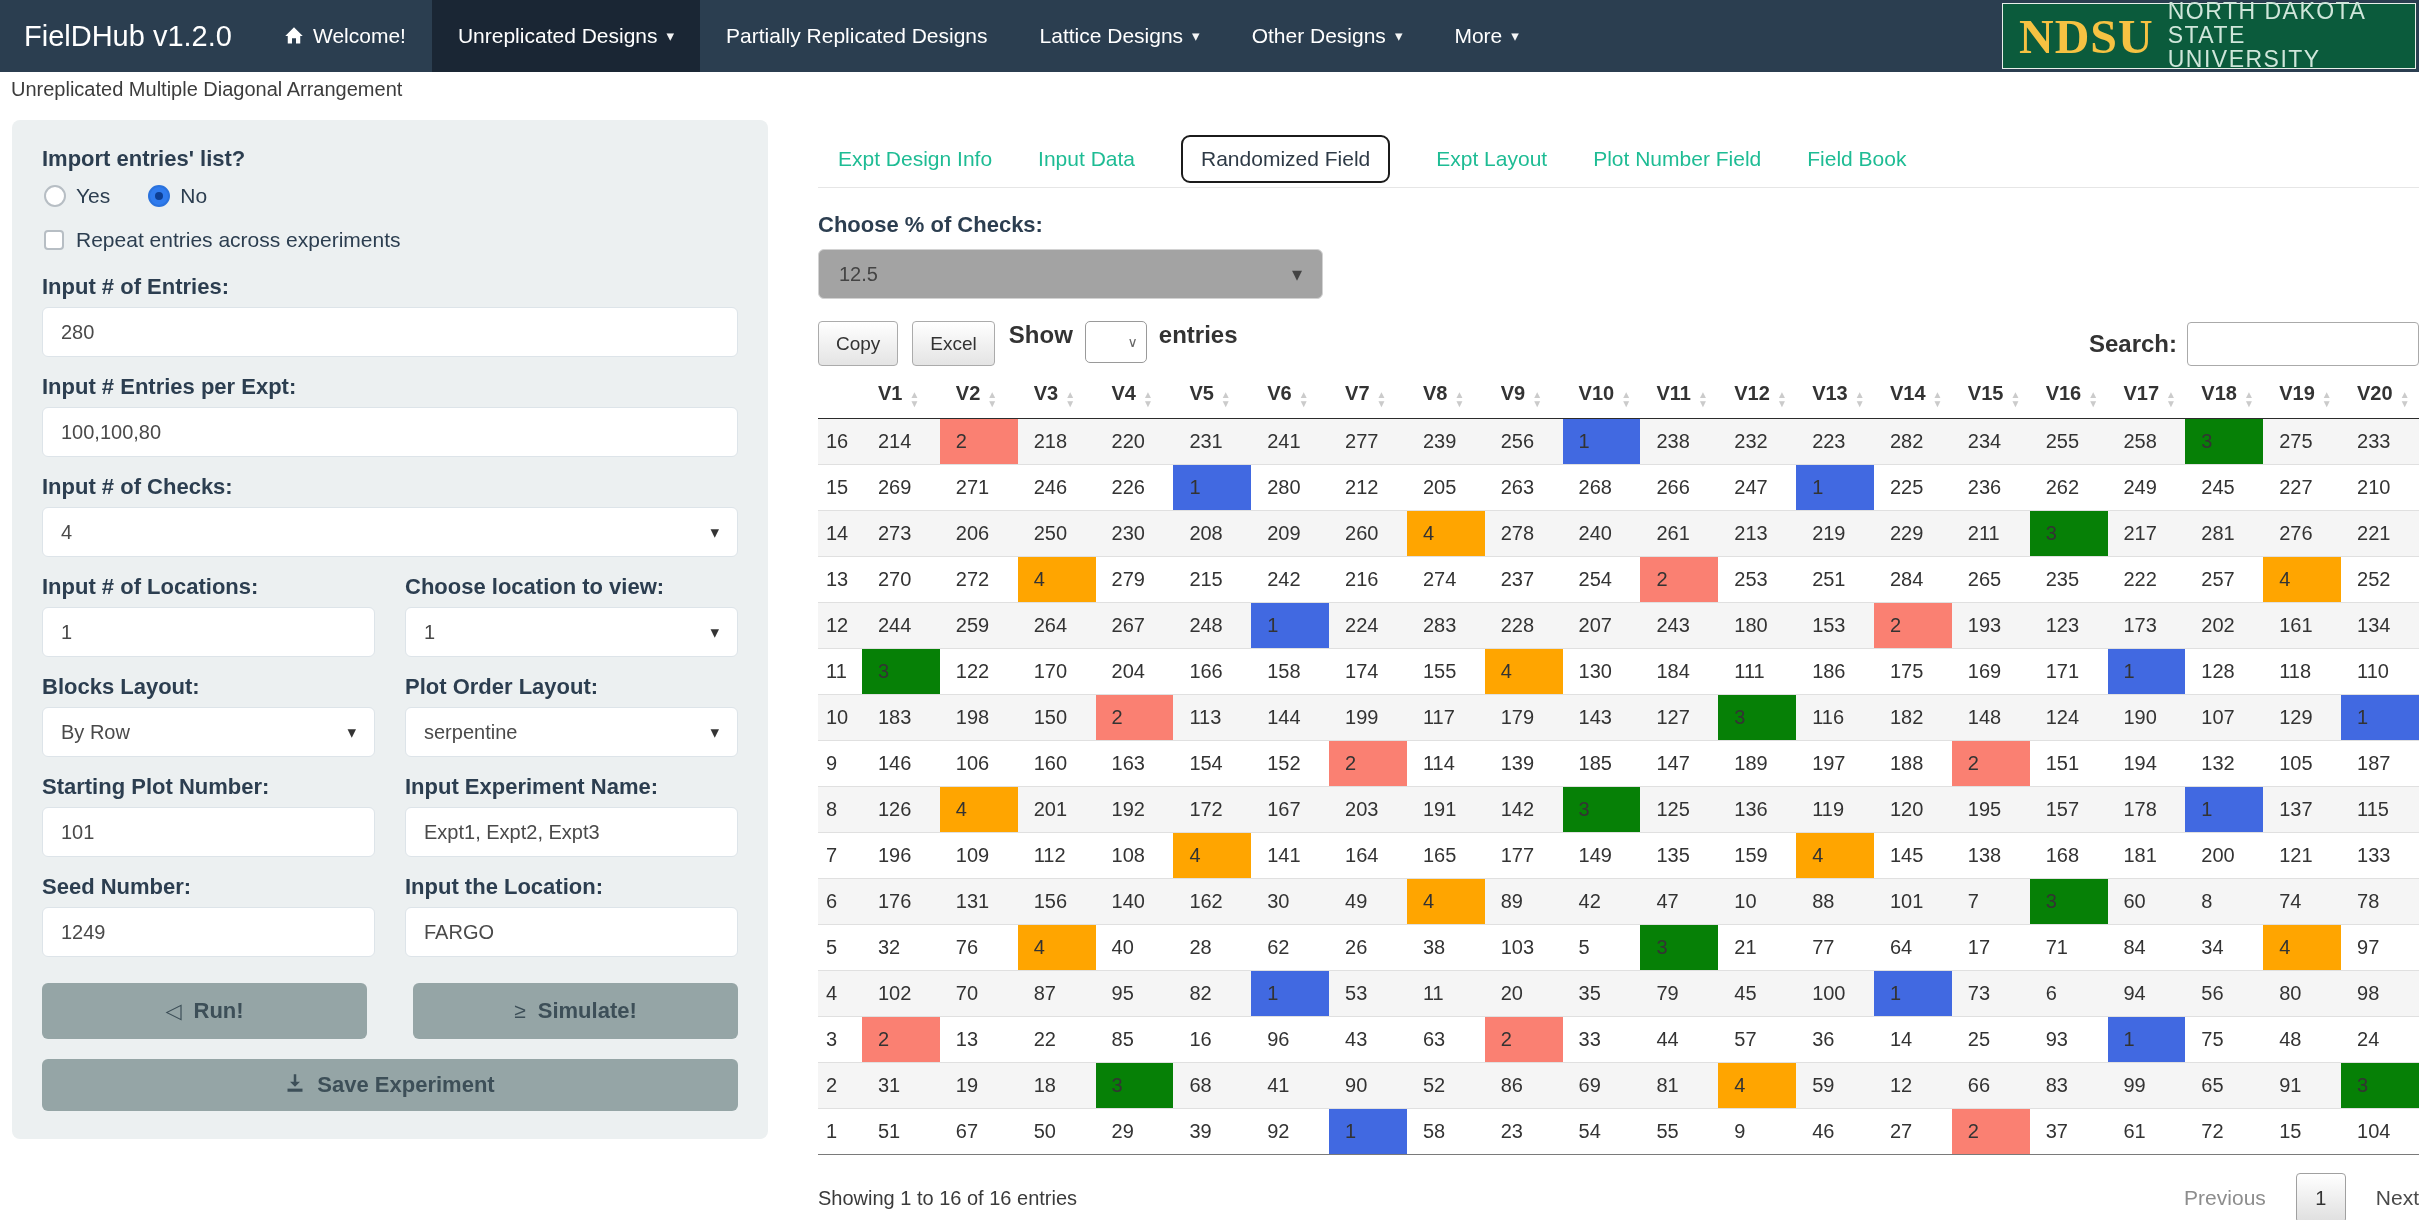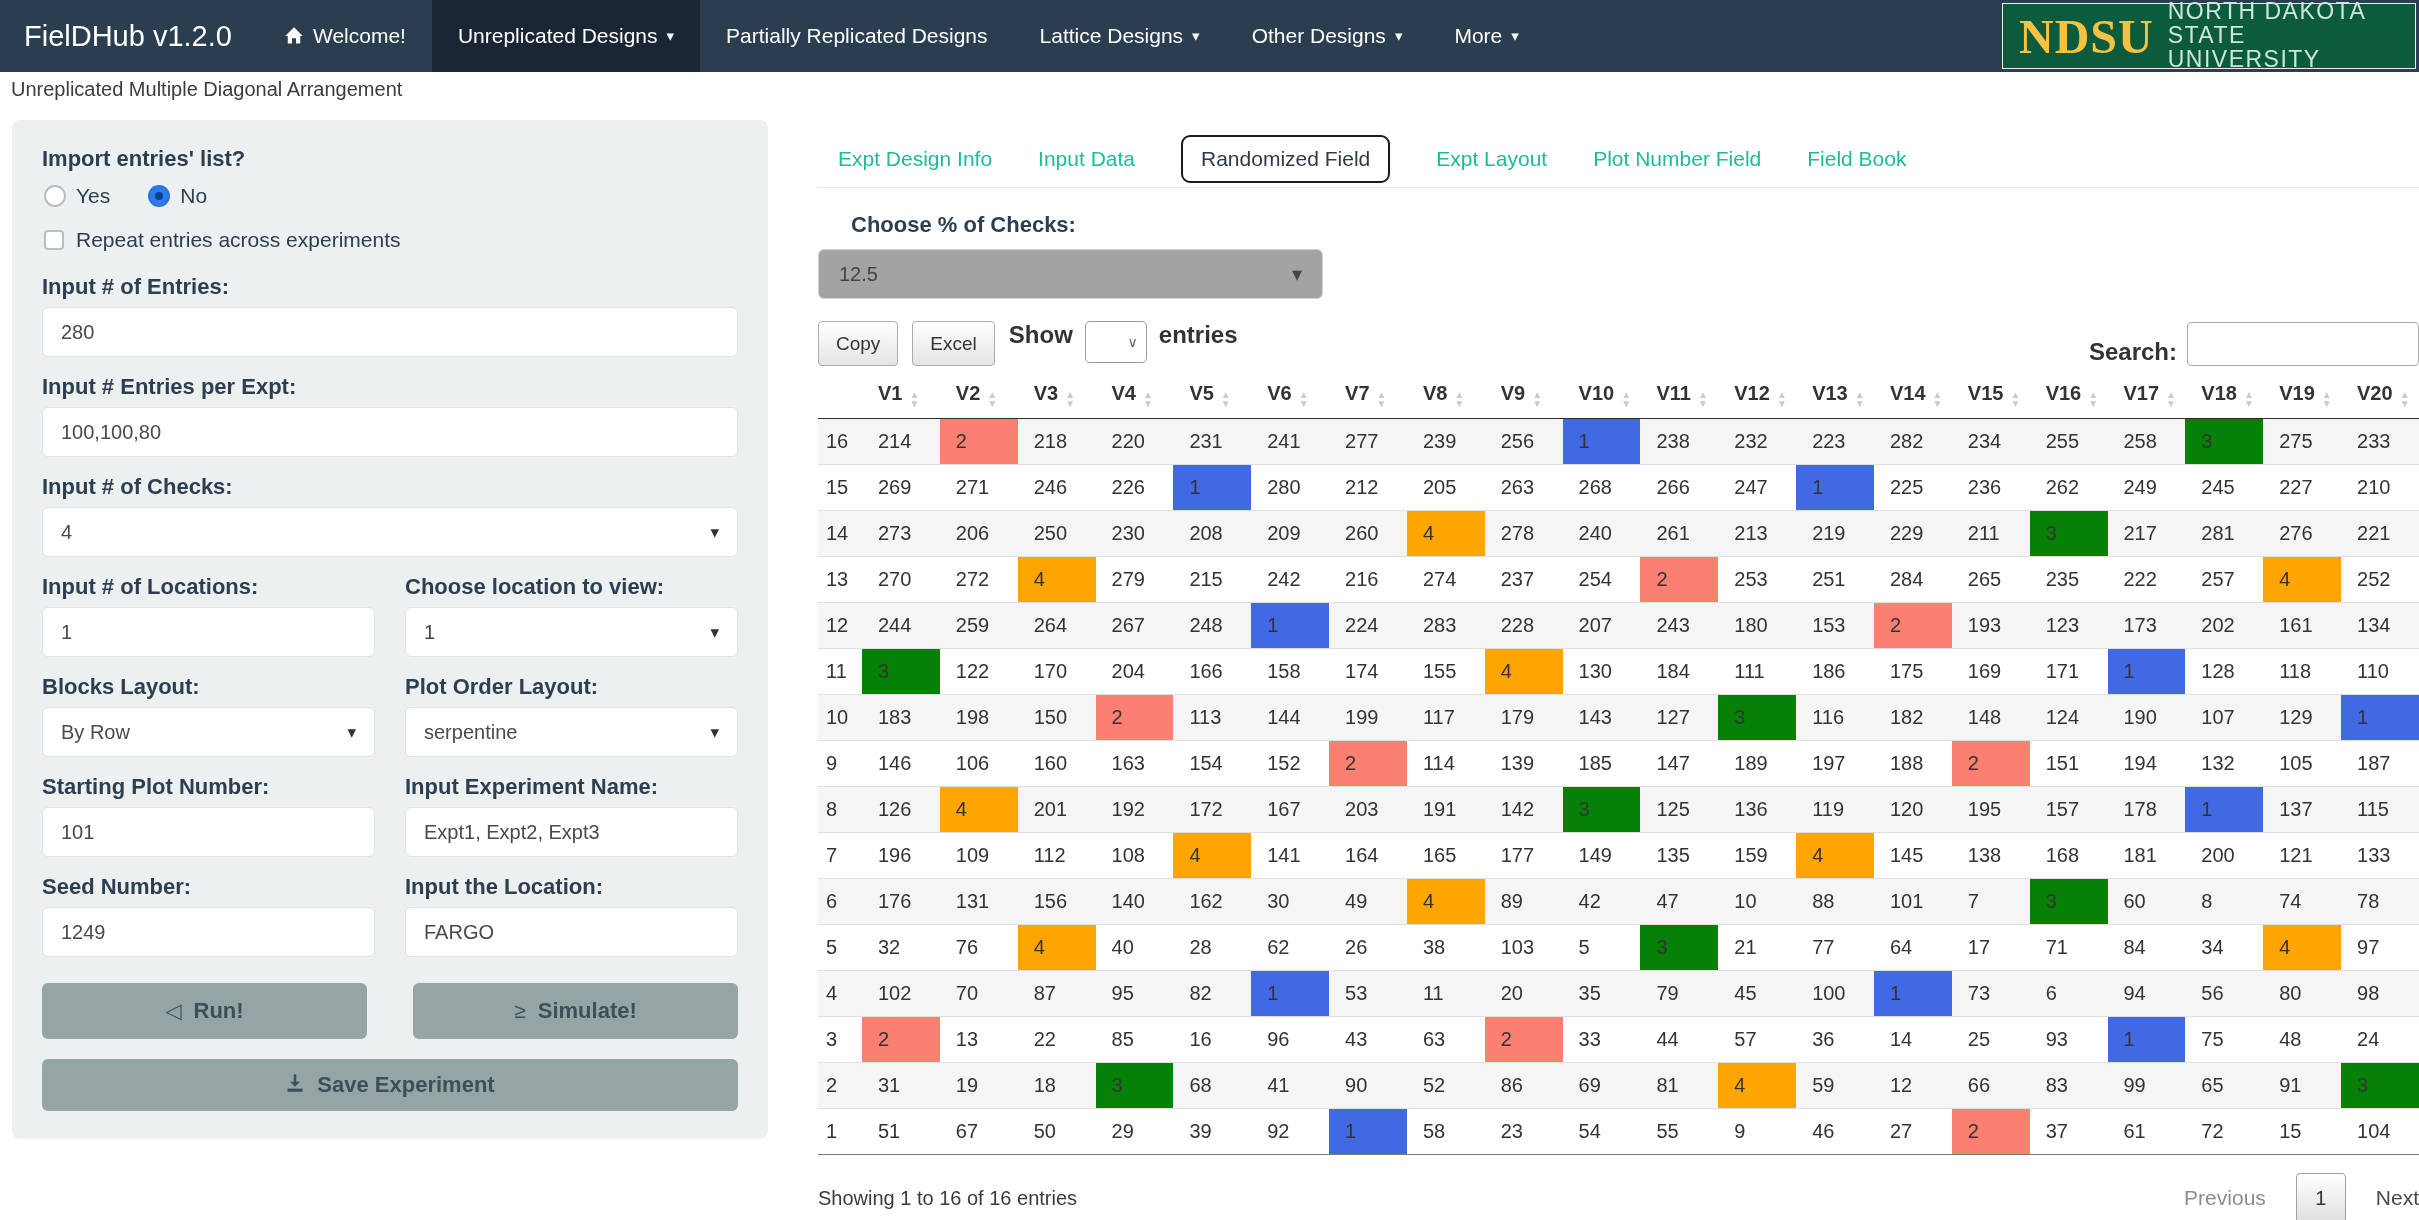--- a/index.html
+++ b/index.html
@@ -78,42 +78,42 @@
   .main { position: absolute; left: 818px; top: 130px; width: 1601px; }
   .tabs {
     height: 58px; display: flex; align-items: center; gap: 46px;
     padding-left: 20px; border-bottom: 1px solid #e6e6e6;
   }
   .tab { font-size: 21px; color: #1ebc94; cursor: pointer; white-space: nowrap; padding: 10px 0; }
   .tab.active {
     color: #2e3a46; background: #fff; border: 2px solid #1b1b1b;
     border-radius: 9px; padding: 10px 18px;
   }
-  .checks-label { margin-top: 24px; font-size: 22px; font-weight: bold; color: #2c3e50; margin-left: 33px; }
+  .checks-label { margin-top: 24px; font-size: 22px; font-weight: bold; color: #2c3e50; }
   .select-lg {
     margin-top: 11px; width: 505px; height: 50px; background: #a3a3a3;
     border: 1px solid #d2d2d2; border-radius: 6px; display: flex;
     align-items: center; justify-content: space-between; padding: 0 20px;
     font-size: 20px; color: #444; cursor: pointer;
   }
   .toolbar { margin-top: 22px; display: flex; align-items: center; justify-content: space-between; }
   .tb-left { display: flex; align-items: flex-start; }
   .dt-btn {
     height: 45px; padding: 0 17px; font-size: 19px; color: #333;
     border: 1px solid #ababab; border-radius: 4px;
     background: linear-gradient(#ffffff, #e4e4e4); cursor: pointer; margin-right: 14px;
     font-family: "Liberation Sans", sans-serif;
   }
   .show-label, .entries-label, .search-label { font-size: 24px; font-weight: bold; color: #333; }
   .show-select {
     width: 62px; height: 42px; margin: 0 12px; border: 1px solid #9a9a9a; border-radius: 5px;
     background: #fff; display: inline-flex; align-items: center; justify-content: flex-end;
     padding-right: 8px; color: #666; font-size: 14px; cursor: pointer;
   }
-  .tb-right { display: flex; align-items: flex-end; gap: 10px; }
+  .tb-right { display: flex; align-items: center; gap: 10px; }
   .search-input {
     width: 232px; height: 44px; border: 1px solid #aaa; border-radius: 4px;
     background: #fff; font-size: 20px; padding: 0 12px; color: #333;
     font-family: "Liberation Sans", sans-serif;
   }
   
   table.field { margin-top: 12px; width: 100%; border-collapse: collapse; table-layout: fixed; }
   table.field thead th {
     text-align: left; font-size: 20px; font-weight: bold; color: #333;
     padding: 4px 0 10px 16px; border-bottom: 1px solid #2b2b2b; cursor: pointer;

